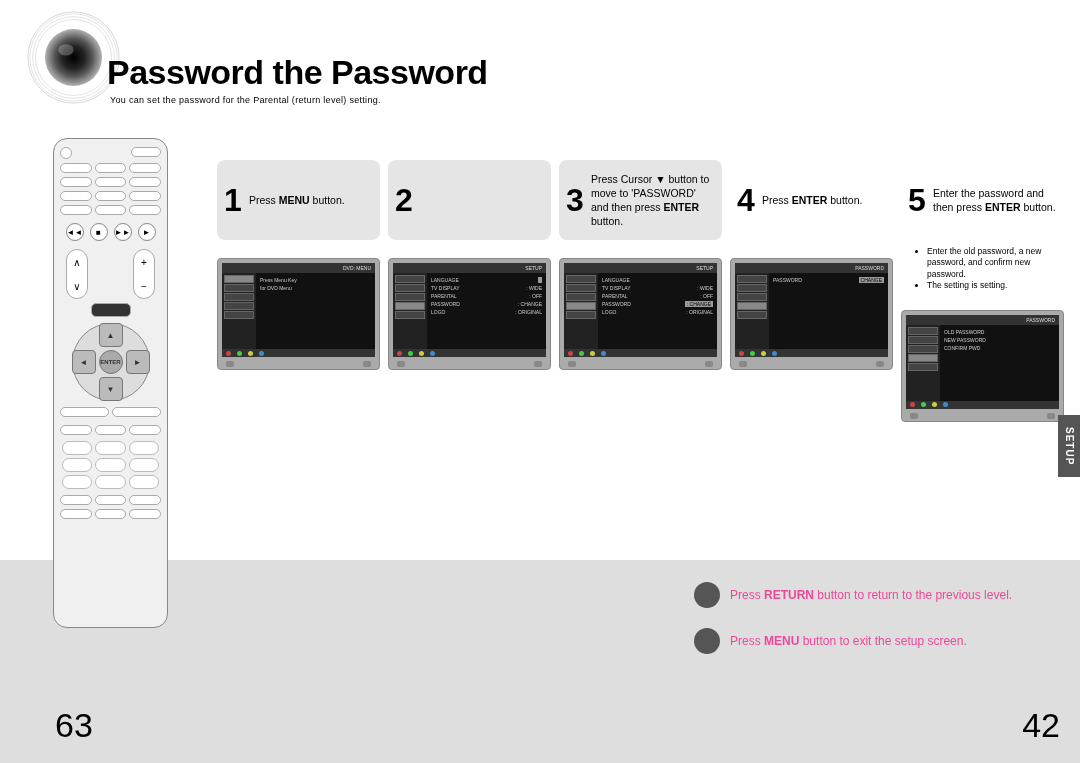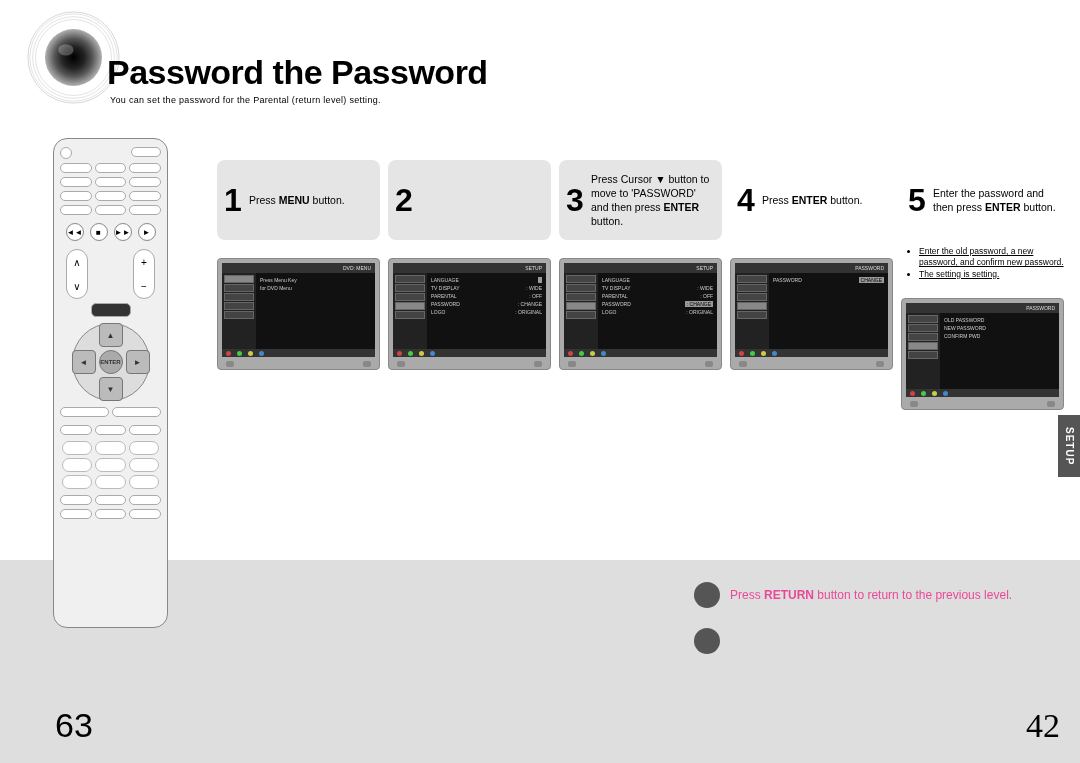--- a/index.html
+++ b/index.html
@@ -112,21 +112,21 @@
     color: #000;
   }
   .step-text b { font-weight: bold; }
   .step-notes {
     margin-top: 6px;
     font-size: 8.5px;
     line-height:1.35;
     color:#000;
     padding-left: 6px;
   }
-  .step-notes li { list-style: disc; margin-left:12px;text-decoration:underline;}
+  .step-notes li { list-style: disc; margin-left:20px;}
   .tv {
     margin-top: 18px;
     width: 163px;
     height: 112px;
     background: #aaa;
     border-radius: 4px;
     padding: 4px;
     position: relative;
     border:1px solid #888;
   }
@@ -186,21 +186,21 @@
   .note-text b{font-weight:bold;}
 
   .pnum {
     position:absolute;
     bottom:18px;
     font-size:34px;
     color:#000;
     font-weight:normal;
   }
   .pnum-l{left:55px;}
-  .pnum-r{right:20px;font-family:Liberation Serif, serif;}
+  .pnum-r{right:20px;}
 </style>
 </head>
 <body>
 
 <div class="bg-lower"></div>
 
 <svg class="speaker-icon" viewBox="0 0 100 100">
   <defs>
     <radialGradient id="g1" cx="50%" cy="50%" r="55%">
       <stop offset="0%" stop-color="#000"></stop>
@@ -555,16 +555,17 @@
   </div>
 
 <div class="side-tab">SETUP</div>
 
 <div class="note-row note-1">
   <div class="note-ico"></div>
   <div class="note-text">Press <b>RETURN</b> button to return to the previous level.</div>
 </div>
 <div class="note-row note-2">
   <div class="note-ico"></div>
+  <div class="note-text">Press <b>MENU</b> button to exit the setup screen.</div>
 </div>
 
 <div class="pnum pnum-l">63</div>
 <div class="pnum pnum-r">42</div>
 
 </body></html>

